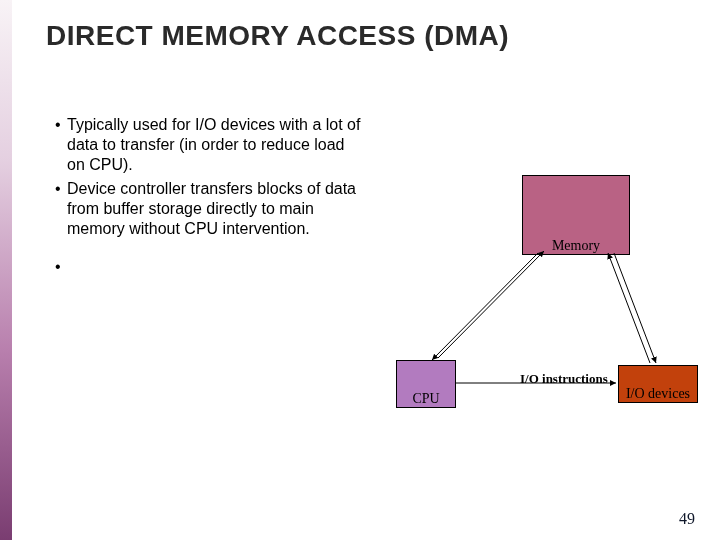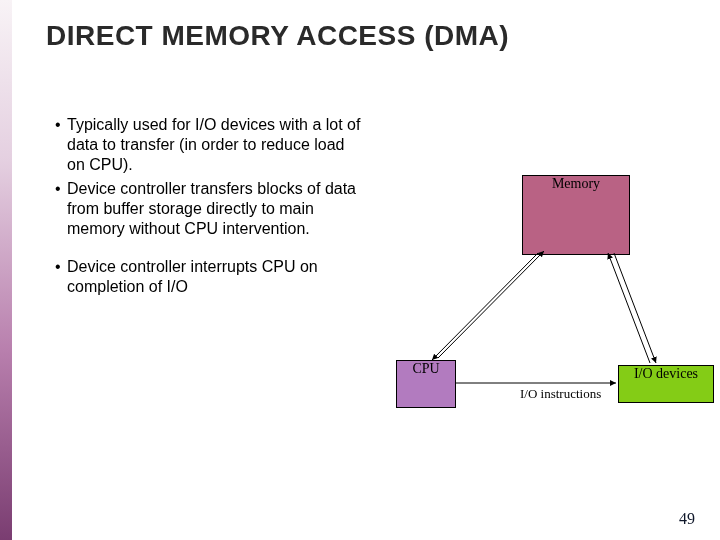--- a/index.html
+++ b/index.html
@@ -54,45 +54,46 @@
     position: absolute;
     left: 388px;
     top: 175px;
     width: 320px;
     height: 250px;
   }
   .box {
     position: absolute;
     border: 1px solid #000;
     display: flex;
-    align-items: flex-start;
+    align-items: flex-end;
     justify-content: center;
     font-family: "Times New Roman", serif;
     font-size: 14px;
   }
   .box-memory {
     left: 134px; top: 0;
     width: 108px; height: 80px;
     background: #b96284;
   }
   .box-cpu {
     left: 8px; top: 185px;
     width: 60px; height: 48px;
     background: #b27bbf;
   }
   .box-io {
     left: 230px; top: 190px;
-    width: 96px; height: 38px;
-    background: #84cc16;
+    width: 80px; height: 38px;
+    background: #c2410c;
   }
   .io-instr {
     position: absolute;
-    left: 132px; top: 211px;
+    left: 132px; top: 196px;
     font-family: "Times New Roman", serif;
     font-size: 13px;
+    font-weight: bold;
   }
   .arrow {
     position: absolute;
     pointer-events: none;
   }
   .page-number {
     position: absolute;
     right: 25px;
     bottom: 12px;
     font-size: 16px;
@@ -111,21 +112,20 @@
   <div class="bullet">
     <span class="dot">•</span>
     <span>Typically used for I/O devices with a lot of data to transfer (in order to reduce load on CPU).</span>
   </div>
   <div class="bullet">
     <span class="dot">•</span>
     <span>Device controller transfers blocks of data from buffer storage directly to main memory without CPU intervention.</span>
   </div>
   <div class="bullet bullet-group2">
     <span class="dot">•</span>
-    <span>Device controller interrupts CPU on completion of I/O</span>
   </div>
 </div>
 
 <div class="diagram">
 
   <div class="box box-memory">
     <span>Memory</span>
   </div>
 
   <div class="box box-cpu">

